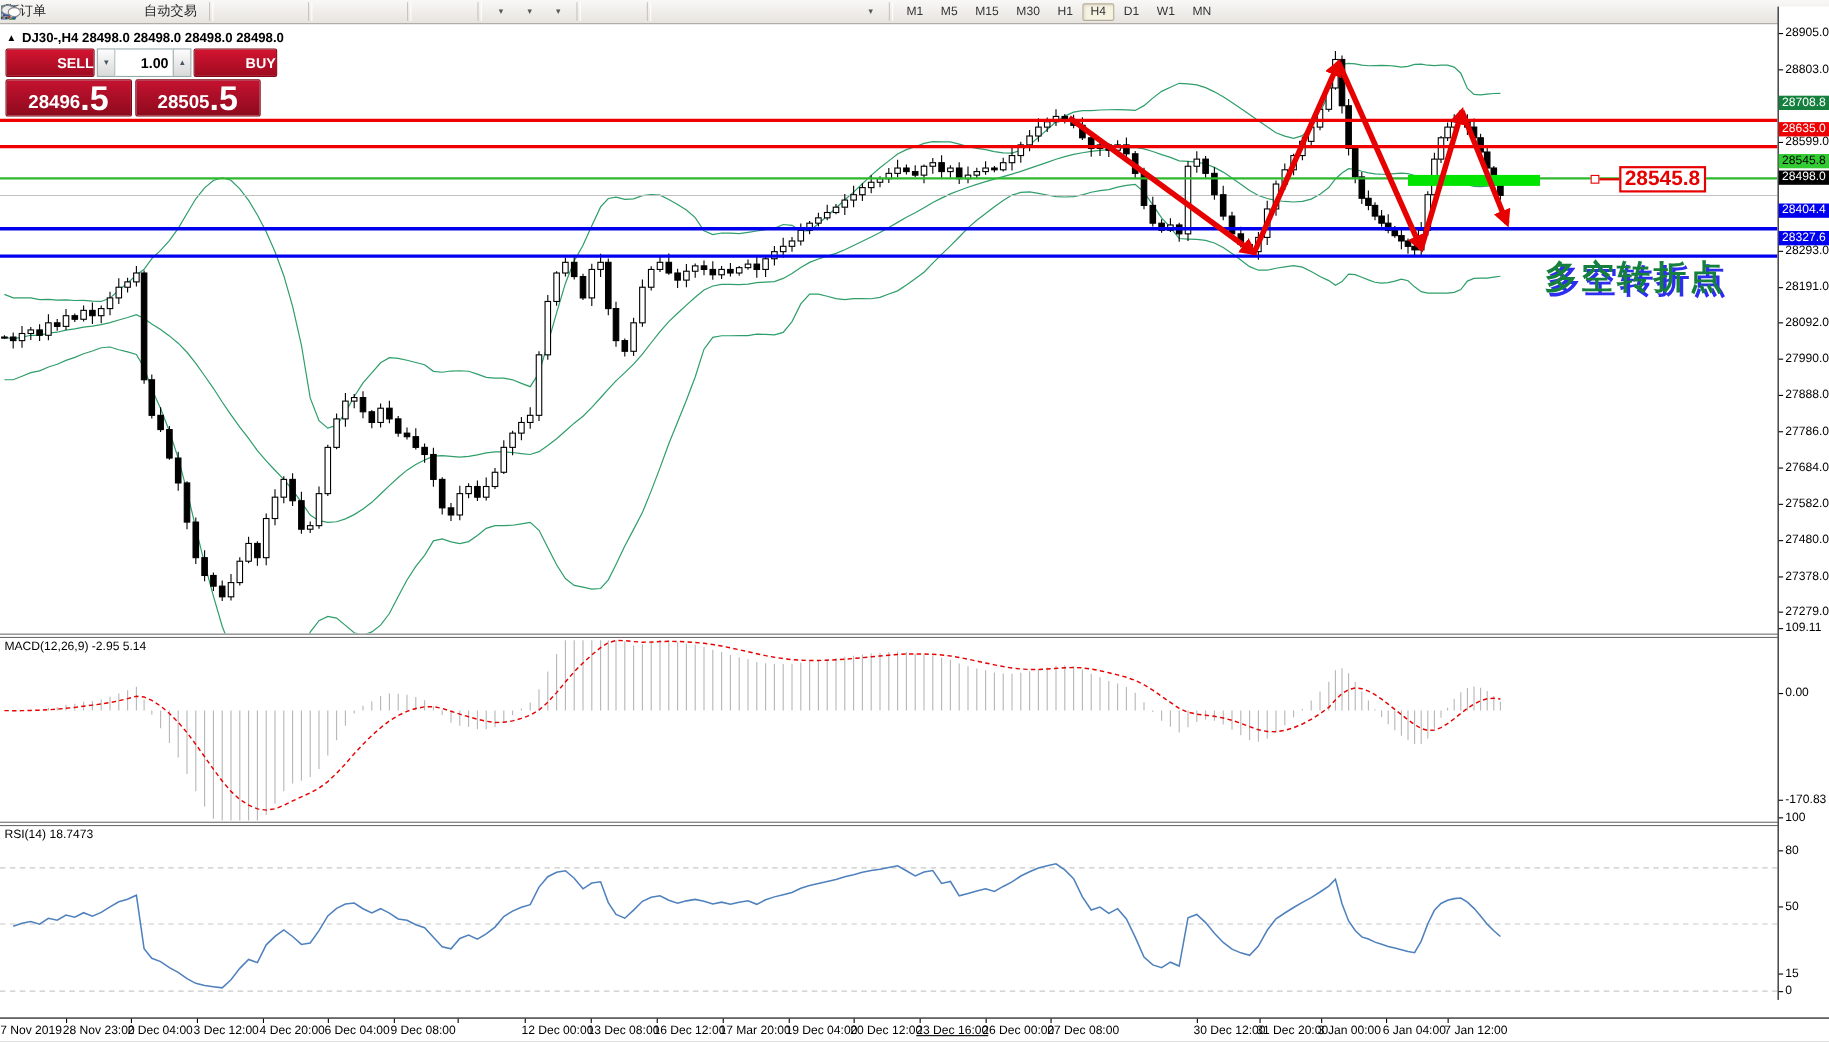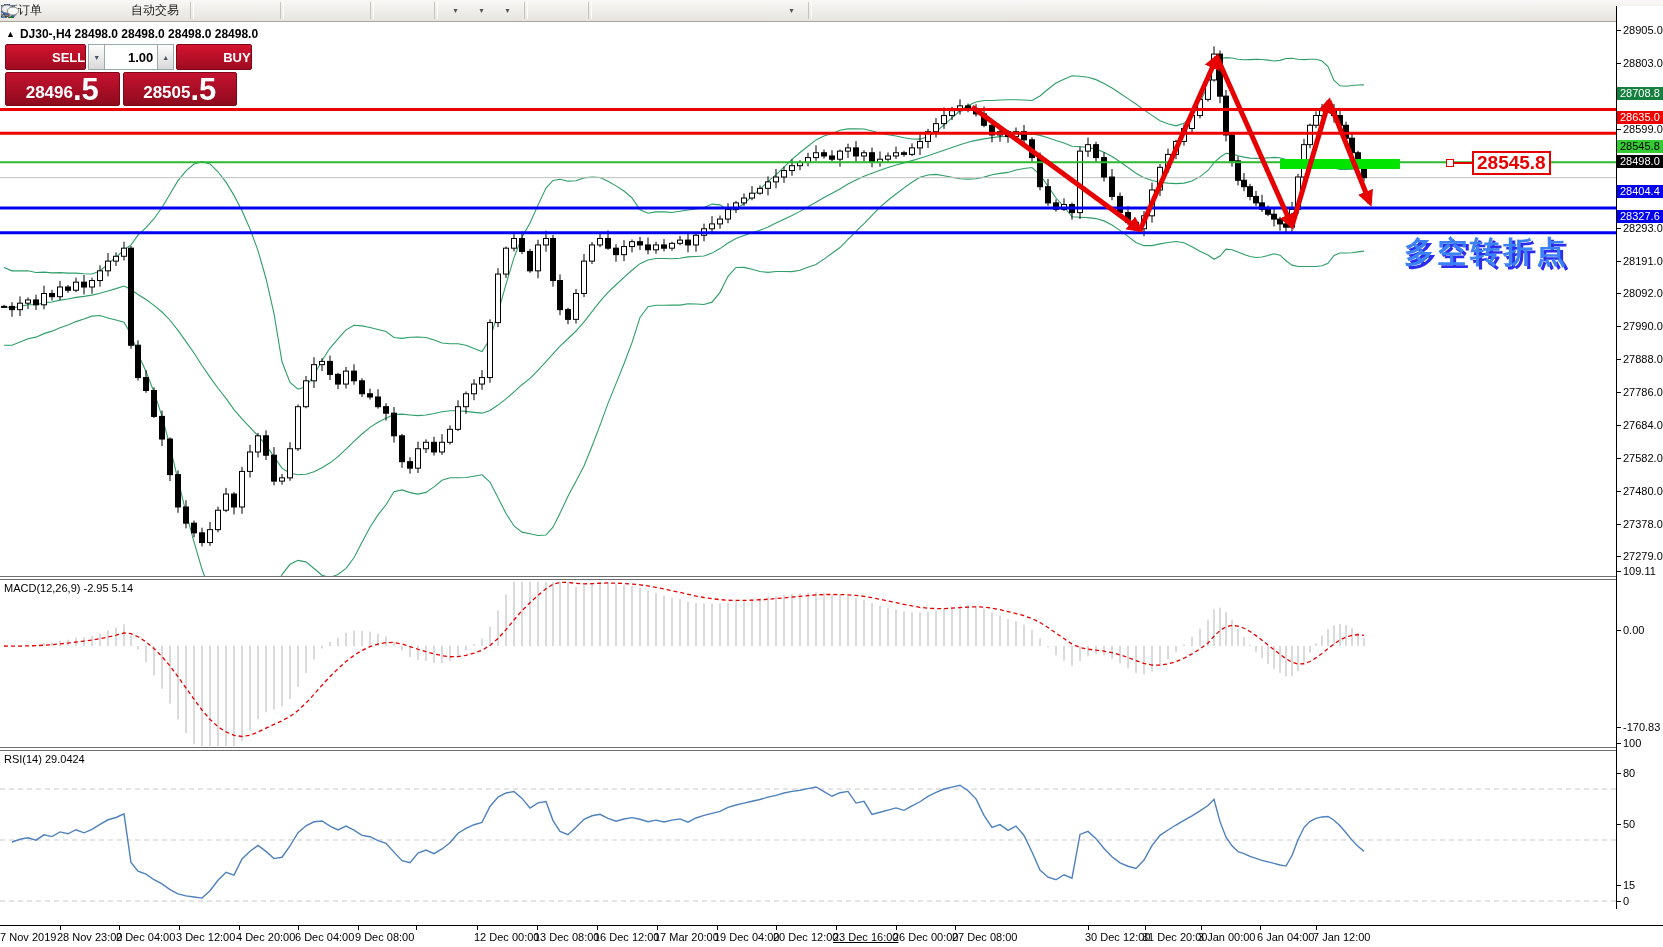--- a/index.html
+++ b/index.html
@@ -262,20 +262,31 @@
         </span>
       <span class="tb-btn">
           <svg class="ico" width="14" height="14">
             <path d="M3,3 L9,9 M9,9 L9,5 M9,9 L5,9" stroke="#b33" stroke-width="1.6" fill="none"></path>
             <path d="M11,11 L7,13 L9,9 z" fill="#b33"></path>
           </svg>
           <span class="caret">▾</span>
         </span>
     </div>
     <span class="tb-sep"></span>
+    <div class="tb-group" id="tf-group">
+        <div class="tf-btn">M1</div>
+        <div class="tf-btn">M5</div>
+        <div class="tf-btn">M15</div>
+        <div class="tf-btn">M30</div>
+        <div class="tf-btn">H1</div>
+        <div class="tf-btn sel">H4</div>
+        <div class="tf-btn">D1</div>
+        <div class="tf-btn">W1</div>
+        <div class="tf-btn">MN</div>
+      </div>
     <div id="tb-right">
       <span class="tb-btn">
           <svg class="ico" width="16" height="16">
             <circle cx="6.5" cy="6.5" r="4.5" fill="none" stroke="#2a5db0" stroke-width="1.6"></circle>
             <line x1="10" y1="10" x2="14" y2="14" stroke="#2a5db0" stroke-width="2.2"></line>
           </svg>
         </span>
       <span class="tb-btn">
           <svg class="ico" width="20" height="15">
             <ellipse cx="7" cy="6" rx="5.5" ry="4" fill="#eee" stroke="#8a8a8a"></ellipse>
@@ -688,21 +699,21 @@
       <div class="px-block">
         <span class="px-int">28505</span>
         <span class="px-dec">.5</span>
       </div>
     </div>
   </div>
 
   <div id="callout" style="left: 1472px; top: 151px; border-color: rgb(230, 0, 0); color: rgb(230, 0, 0);">28545.8</div>
   <div id="callout-line" style="left: 1452px; top: 162px; width: 20px; background: rgb(230, 0, 0);"></div>
   <div id="callout-sq" style="left: 1446px; top: 159px; border-color: rgb(230, 0, 0);"></div>
-  <div id="annotation" style="left: 1404px; top: 232px; color: #3b82f6; text-shadow: rgb(45, 45, 240) 3px 3px 0px;">多空转折点</div>
+  <div id="annotation" style="left: 1404px; top: 232px; color: #15803d; text-shadow: rgb(45, 45, 240) 3px 3px 0px;">多空转折点</div>
 
   <div class="pane-div" style="top:576px"></div>
   <div class="pane-div" style="top:747px"></div>
 
   <svg id="macd-svg" width="1616" height="168" viewBox="0 579 1616 168">
       <line x1="4" y1="646" x2="4" y2="646" stroke="#b6b6b6" stroke-width="1"></line>
       <line x1="12" y1="646" x2="12" y2="646.458689458689" stroke="#b6b6b6" stroke-width="1"></line>
       <line x1="20" y1="646" x2="20" y2="645.8954553940306" stroke="#b6b6b6" stroke-width="1"></line>
       <line x1="28" y1="646" x2="28" y2="644.9966770767736" stroke="#b6b6b6" stroke-width="1"></line>
       <line x1="36" y1="646" x2="36" y2="644.9919740979901" stroke="#b6b6b6" stroke-width="1"></line>
@@ -885,21 +896,21 @@
     <span>MACD(12,26,9)</span> <span>-2.95 5.14</span>
   </div>
 
   <svg id="rsi-svg" width="1616" height="175" viewBox="0 750 1616 175">
       <line x1="0" y1="789" x2="1616" y2="789" stroke="#c9c9c9" stroke-width="1" stroke-dasharray="5 4"></line>
       <line x1="0" y1="840" x2="1616" y2="840" stroke="#c9c9c9" stroke-width="1" stroke-dasharray="5 4"></line>
       <line x1="0" y1="901" x2="1616" y2="901" stroke="#c9c9c9" stroke-width="1" stroke-dasharray="5 4"></line>
       <polyline points="12,842.0003787878788 20,839.2363939051919 28,837.8192440669285 36,840.1623085013875 44,834.8512392174864 52,836.5742296899323 60,831.893771909265 68,833.7995620587224 76,829.736318162146 84,832.8500747911326 92,829.4034234828592 100,824.4341117401045 108,819.7711056547513 116,817.5090302134994 124,813.8193461319472 131,862.5268205011093 138,871.143993721903 146,874.1833240462007 154,879.721584741337 162,883.9705166057665 170,889.6467147917896 178,893.915036896734 186,895.8312959966472 194,896.9551985455753 202,898.0778924533137 210,890.7336665904983 218,880.3363019299885 226,872.2703046870349 234,875.1275277103185 242,858.9416009901967 250,851.3115714294829 258,845.3552093807084 266,851.3598819212013 274,858.5825338178228 282,857.2595504456799 290,845.9888962186386 298,832.6560776085844 306,825.7733845737953 314,821.7854712145634 322,820.9842832176216 330,826.1524324729237 338,829.9723098975761 346,826.0757870503925 354,830.1119000788026 362,835.3726871422668 370,836.6927017921803 378,840.7086045961596 386,843.3780216798366 394,852.1081585790746 402,860.631959586894 410,862.604548494344 418,853.1172433469146 426,850.1054581060358 434,853.7149719055534 442,848.9338523627346 450,842.8226548368507 458,833.2223964622918 466,828.287250471052 474,824.7313315229173 482,822.3827643821039 490,806.4757263838275 498,797.0128314533154 506,792.9891133376398 514,791.5722989485005 522,798.370349597022 530,808.0168899978592 538,802.8126014766424 546,801.5800980557135 553,820.5742403491264 560,831.3681240242606 568,834.726858585391 576,827.3695990791762 584,819.3631868100804 592,815.740429923349 600,814.301709205617 608,818.4193643432386 616,821.1945771034636 624,818.9745524731508 632,817.6170668486802 640,819.2446519420139 648,821.7737781343063 656,820.1139889539257 664,821.9728196665744 672,820.1276889364465 680,818.8640510616726 688,822.1234174338762 696,817.9980081051241 704,815.3337326060005 712,813.3397821684619 720,811.3337371246623 728,807.446102751359 736,804.9678323442445 744,803.1294703547791 752,801.2939316259426 760,799.4662269729644 768,797.0784541563964 776,795.3275335744318 784,793.0514013558322 792,791.3904431534718 800,790.2836617643363 808,788.6297261910681 816,787.0116158610884 824,791.6200247978015 832,796.2548807675639 840,792.7307935447448 848,791.3897738864681 856,803.0896849425103 864,801.3481317403769 872,814.3823204128734 880,812.2314764987542 888,810.0816475272442 896,807.9387185589158 904,810.3588373577181 912,805.8595746806302 920,801.7605868748254 928,796.3642650906347 936,792.4738428725657 944,789.0198714526643 952,787.1040032821277 960,785.265423239661 968,790.7810785553368 976,798.8369296147943 984,815.4150529241972 992,827.3137698666626 1000,824.6273029370601 1008,830.3800417770601 1016,826.0463632000948 1024,835.4233709307125 1032,851.934199301554 1040,870.0200181373715 1048,877.1923891928215 1056,879.7528857947852 1064,874.7466331435833 1072,878.2353395914364 1080,834.4454847026443 1088,831.3625115125734 1096,838.6888204636629 1104,848.4106636436021 1112,856.7370085985722 1120,862.8352418952024 1128,866.2414810982615 1136,868.4716624594633 1144,860.1051982541572 1152,845.6886169642424 1160,835.2963364143773 1168,830.0017244206729 1176,825.0250500383759 1184,820.3509767180238 1192,815.9644152213525 1200,810.9068194823805 1208,805.4858402792789 1214,799.3041408531865 1220,821.643884661146 1226,837.2453365103703 1232,845.8673632886025 1238,851.7073418769226 1244,853.6034791334506 1250,856.4722416000134 1256,858.3970744732567 1262,860.3555917457398 1268,861.8575039813559 1274,863.4008729520713 1280,864.9830317334413 1286,866.0711357645797 1292,855.5486680457599 1298,839.7986234574308 1304,827.5402662916069 1310,821.3348245624544 1316,818.4112874231317 1322,816.9406368003673 1328,816.4290946797187 1334,820.1954093823387 1340,825.7650569527125 1346,832.8161402452059 1352,840.1436667899227 1358,846.1624903222016 1364,851.3811046152839" fill="none" stroke="#4f81bd" stroke-width="1.4"></polyline>
     </svg>
   <div class="ind-label" style="top:753px">
-    <span>RSI(14)</span> <span>29.0424</span>
+    <span>RSI(14)</span> <span>18.7473</span>
   </div>
 
   <div id="axis-col">
       <div class="tick" style="top: 18px;">
         <div class="dash"></div>
         <div class="t">28905.0</div>
       </div>
       <div class="tick" style="top: 51px;">
         <div class="dash"></div>
         <div class="t">28803.0</div>

